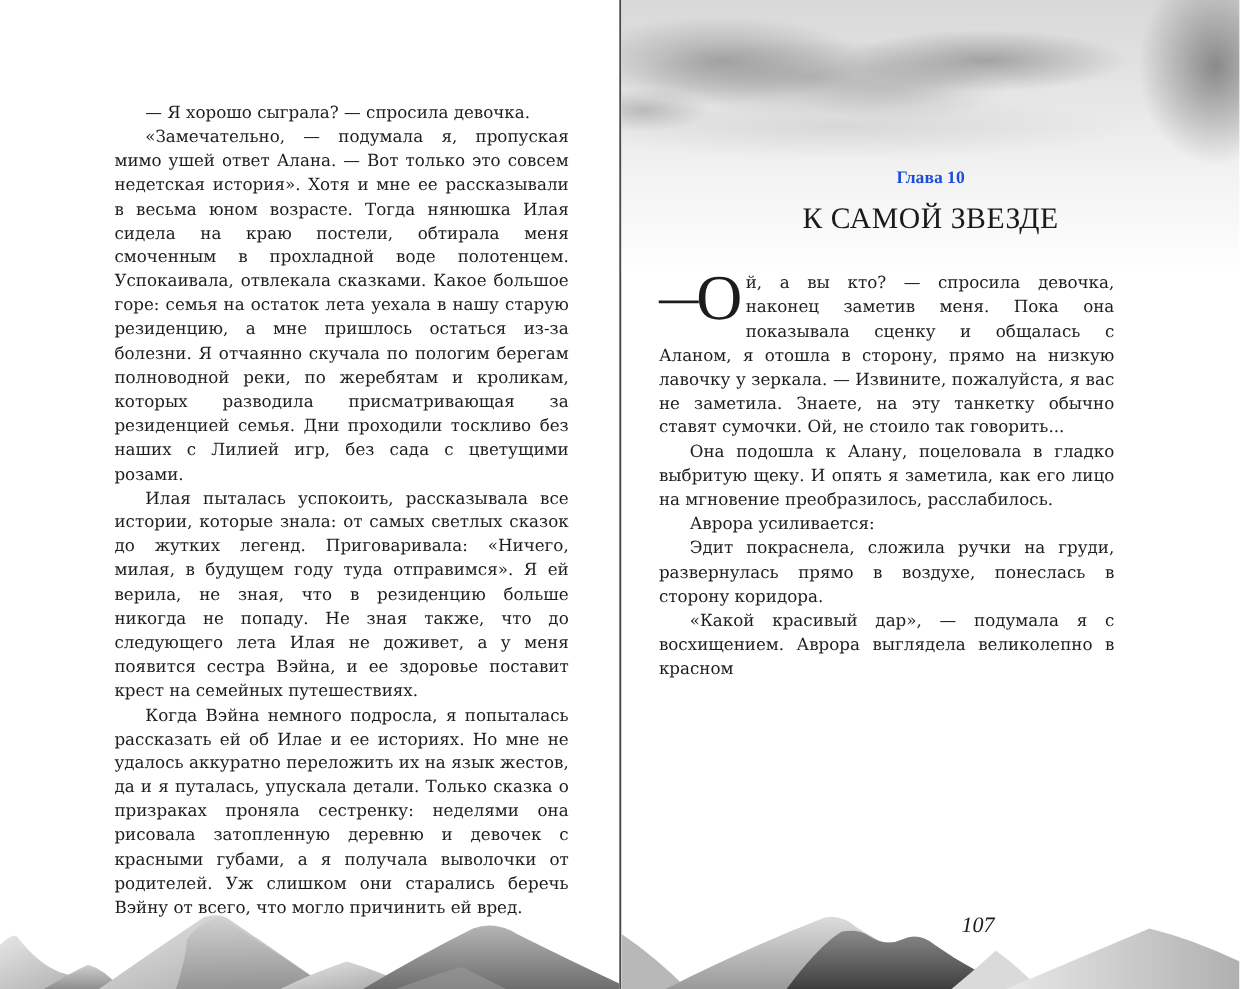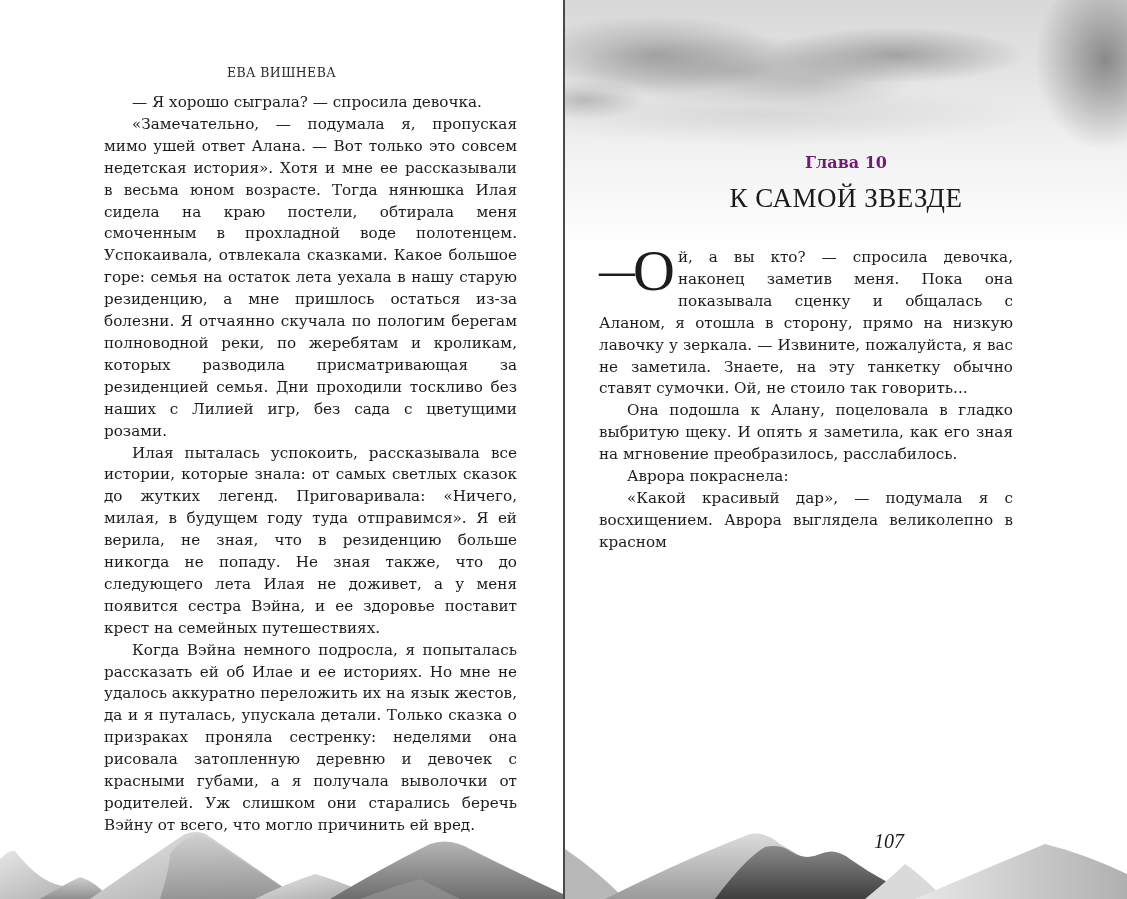--- a/index.html
+++ b/index.html
@@ -86,21 +86,22 @@
     }
     .text-block p.noindent { text-indent: 0; }
 
     .chapter-label {
       position: absolute;
       top: 153px;
       left: 0; width: 562px;
       text-align: center;
       font-weight: bold;
       font-size: 16px;
-      color: #701a75;
+      color: #1d4ed8;
+      font-family: Liberation Serif, serif;
     }
     .chapter-title {
       position: absolute;
       top: 183px;
       left: 0; width: 562px;
       text-align: center;
       font-size: 27px;
       letter-spacing: 0.5px;
       color: #1a1a1a;
       font-family: "Liberation Serif", "DejaVu Serif", serif;
@@ -161,21 +162,20 @@
       </defs>
       <path d="M0,110 L0,70 Q10,60 15,62 Q35,88 55,95 L110,110 Z" fill="url(#mg2)"></path>
       <path d="M40,110 Q65,95 80,88 Q95,92 110,110 Z" fill="url(#mg1)"></path>
       <path d="M90,110 Q140,75 185,45 Q200,40 210,48 Q250,75 300,110 Z" fill="url(#mg2)"></path>
       <path d="M160,110 Q170,78 170,65 Q180,50 200,45 Q240,70 300,110 Z" fill="url(#mg1)" opacity="0.85"></path>
       <path d="M255,110 Q285,95 315,85 Q340,92 380,110 Z" fill="url(#mg2)"></path>
       <path d="M330,110 Q380,80 430,55 Q450,48 470,60 Q520,85 563,105 L563,110 Z" fill="url(#mg3)"></path>
       <path d="M360,110 Q400,95 420,90 Q440,100 460,110 Z" fill="#9a9a9a" opacity="0.6"></path>
     </svg>
 
-    <div class="running-head">ЕВА ВИШНЕВА</div>
 
     <div class="text-block left-text">
       <p>— Я хорошо сыграла? — спросила девочка.</p>
       <p>«Замечательно, — подумала я, пропуская мимо ушей ответ Алана. — Вот только это совсем недетская история». Хотя и мне ее рассказывали в весьма юном возрасте. Тогда нянюшка Илая сидела на краю постели, обтирала меня смоченным в прохладной воде полотенцем. Успокаивала, отвлекала сказками. Какое большое горе: семья на остаток лета уехала в нашу старую резиденцию, а мне пришлось остаться из-за болезни. Я отчаянно скучала по пологим берегам полноводной реки, по жеребятам и кроликам, которых разводила присматривающая за резиденцией семья. Дни проходили тоскливо без наших с Лилией игр, без сада с цветущими розами.</p>
       <p>Илая пыталась успокоить, рассказывала все истории, которые знала: от самых светлых сказок до жутких легенд. Приговаривала: «Ничего, милая, в будущем году туда отправимся». Я ей верила, не зная, что в резиденцию больше никогда не попаду. Не зная также, что до следующего лета Илая не доживет, а у меня появится сестра Вэйна, и ее здоровье поставит крест на семейных путешествиях.</p>
       <p>Когда Вэйна немного подросла, я попыталась рассказать ей об Илае и ее историях. Но мне не удалось аккуратно переложить их на язык жестов, да и я путалась, упускала детали. Только сказка о призраках проняла сестренку: неделями она рисовала затопленную деревню и девочек с красными губами, а я получала выволочки от родителей. Уж слишком они старались беречь Вэйну от всего, что могло причинить ей вред.</p>
     </div>
   </div>
 
   <div class="spine"></div>
@@ -209,20 +209,21 @@
     <div class="chapter-title">К САМОЙ ЗВЕЗДЕ</div>
 
     <div class="text-block right-text">
       <p class="noindent">
         <span class="dropcap-wrap">
           <span class="dropcap-dash">—</span>
           <span class="dropcap-letter">О</span>
         </span>
         <span>й, а вы кто? — спросила девочка, наконец заметив меня. Пока она показывала сценку и общалась с Аланом, я отошла в сторону, прямо на низкую лавочку у зеркала. — Извините, пожалуйста, я вас не заметила. Знаете, на эту танкетку обычно ставят сумочки. Ой, не стоило так говорить...</span>
       </p>
-      <p>Она подошла к Алану, поцеловала в гладко выбритую щеку. И опять я заметила, как его зная на мгновение преобразилось, расслабилось.</p>
-      <p>Аврора покраснела:</p>
+      <p>Она подошла к Алану, поцеловала в гладко выбритую щеку. И опять я заметила, как его лицо на мгновение преобразилось, расслабилось.</p>
+      <p>Аврора усиливается:</p>
+      <p>Эдит покраснела, сложила ручки на груди, развернулась прямо в воздухе, понеслась в сторону коридора.</p>
       <p>«Какой красивый дар», — подумала я с восхищением. Аврора выглядела великолепно в красном</p>
     </div>
 
     <div class="page-number">107</div>
   </div>
 </div>
 
 </body></html>

